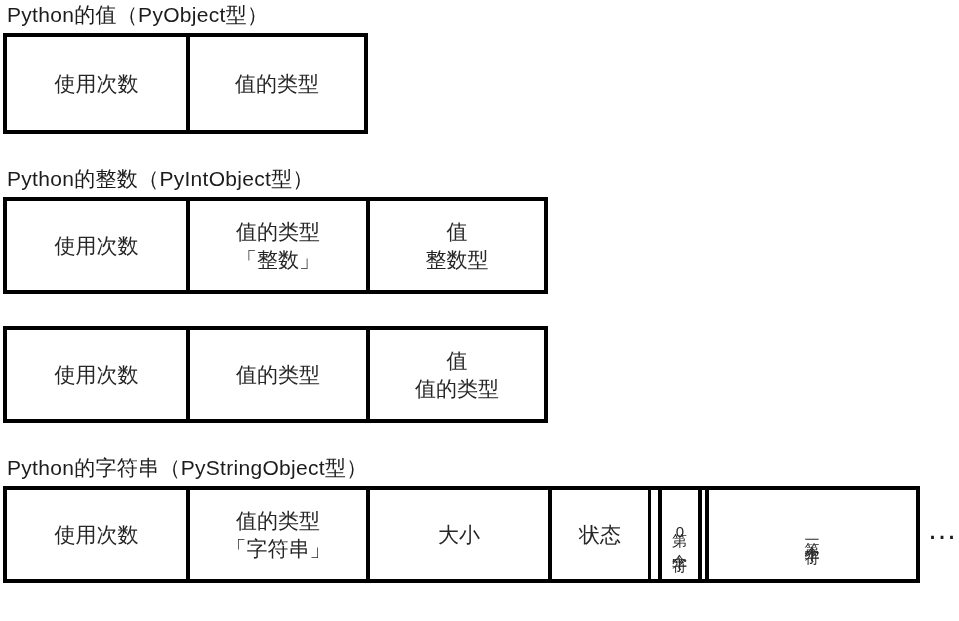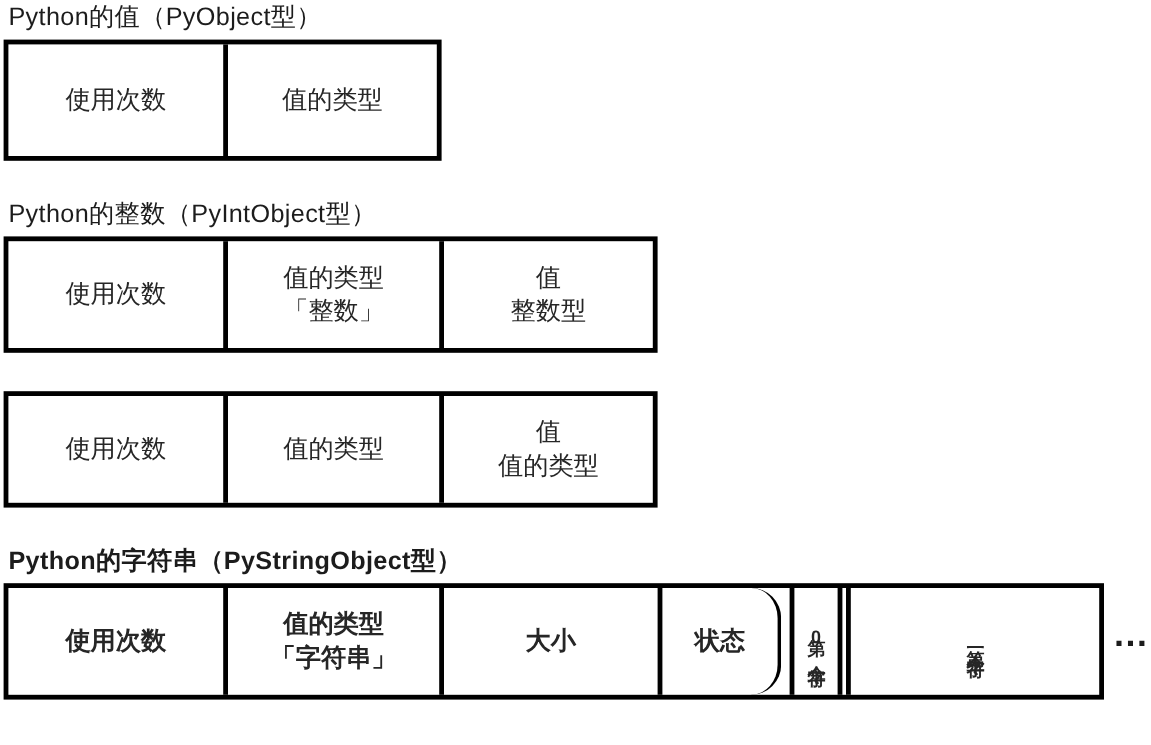--- a/index.html
+++ b/index.html
@@ -10,21 +10,21 @@
     height: 621px;
     overflow: hidden;
     font-family: "Liberation Sans", sans-serif;
     color: #222222;
   }
   .wrap {
     padding: 2px 0 0 3px;
     box-sizing: border-box;
   }
   .sec { margin-bottom: 32px; }
-  .sec:last-child { margin-bottom: 0; font-weight: bold; }
+  .sec:last-child { margin-bottom: 0; }
   .title {
     font-size: 21px;
     line-height: 25px;
     padding-left: 4px;
     margin-bottom: 6px;
     color: #1c1c1c;
     letter-spacing: 0.3px;
     white-space: nowrap;
   }
   .row {
@@ -47,21 +47,21 @@
     line-height: 28px;
     color: #262626;
     border-right: 4px solid #000000;
     overflow: hidden;
   }
   .cell:last-child, .cell.noright { border-right: none; }
   .w183 { width: 183px; flex: 0 0 183px; }
   .w180 { width: 180px; flex: 0 0 180px; }
   .w182 { width: 182px; flex: 0 0 182px; justify-content: center; }
   .w176 { width: 176px; flex: 0 0 176px; border-right-width: 3px; }
-  .w99  { width: 99px;  flex: 0 0 99px;  border-right-width: 3px; border-radius: 25px; }
+  .w99  { width: 99px;  flex: 0 0 99px;  border-right-width: 3px; }
   .grow { flex: 1 1 auto; }
   .spacer7 { flex: 0 0 7px; }
   .spacer3 { flex: 0 0 3px; }
   .vcell {
     flex: 0 0 44px;
     width: 44px;
     border-left: 4px solid #000000;
     border-right: 4px solid #000000;
     font-size: 15px;
     line-height: 1;

